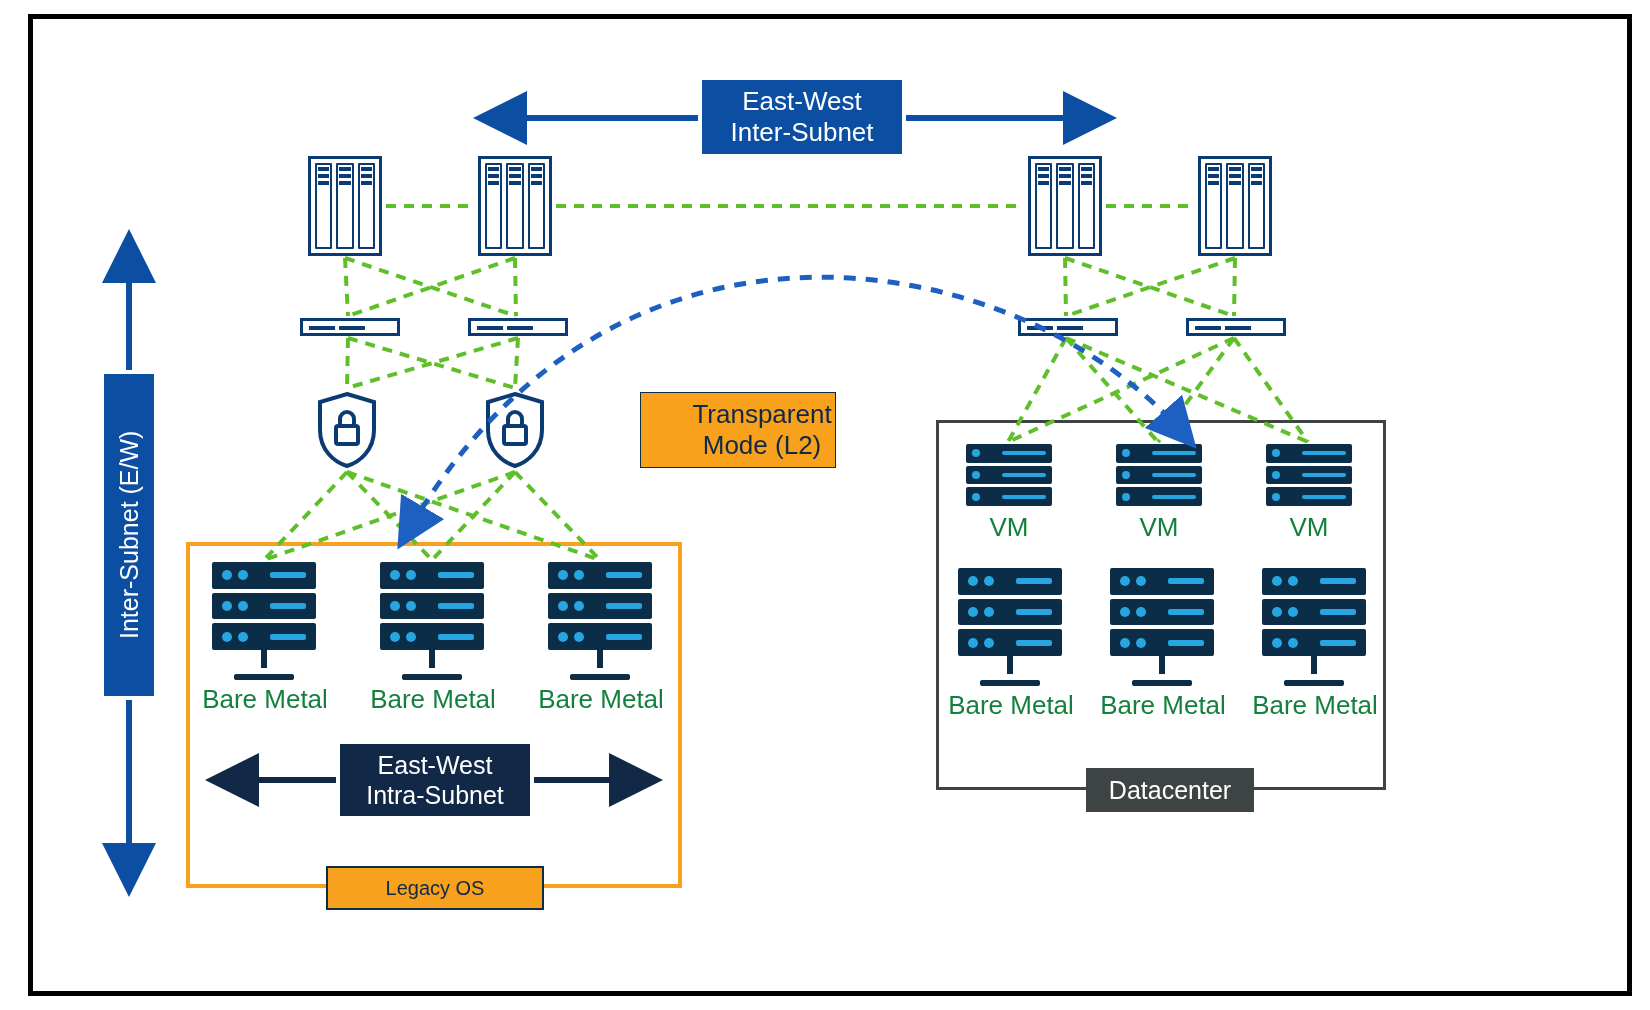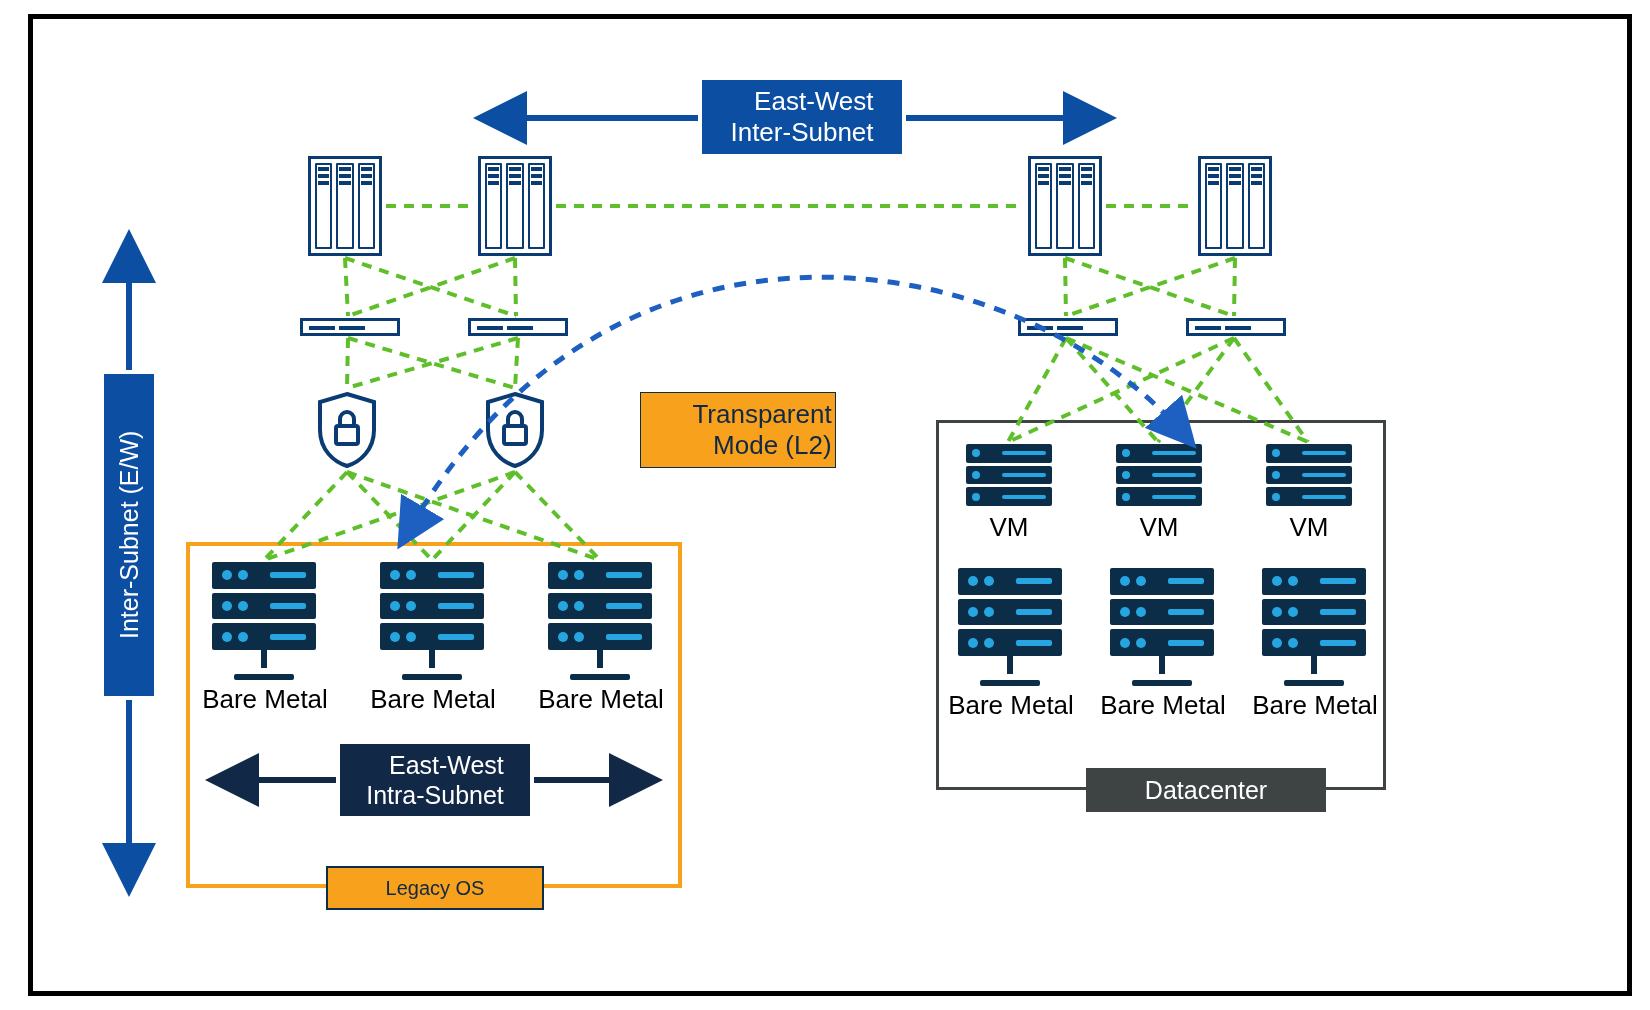--- a/index.html
+++ b/index.html
@@ -25,35 +25,35 @@
     position: absolute;
     left: 0; top: 0;
     width: 1650px; height: 1010px;
     pointer-events: none;
   }
   .label-box {
     position: absolute;
     display: flex;
     align-items: center;
     justify-content: center;
-    text-align: right;
+    text-align: center;
     box-sizing: border-box;
     line-height: 1.2;
   }
   .vertical {
     writing-mode: vertical-rl;
     transform: rotate(180deg);
   }
   .blue-box { background: #0b4ea2; color: #fff; }
   .darkblue-box { background: #112846; color: #fff; }
   .orange-box { background: #f7a11d; color: #112846; }
   .grey-box { background: #3e4344; color: #fff; }
   .caption {
     position: absolute;
-    color: #000000;
+    color: #15803d;
     font-size: 26px;
     text-align: center;
   }
   
   .rack {
     position: absolute;
     width: 74px; height: 100px;
     border: 3px solid #0b3b73;
     background: #fff;
     box-sizing: border-box;
@@ -341,21 +341,21 @@
 Inter-Subnet</div>
 
   <div class="label-box orange-box" style="left:640px; top:392px; width:196px; height:76px; font-size:26px; white-space:pre-line; border:1px solid #0b2d47;padding-left:48px;">Transparent
 Mode (L2)</div>
 
   <div class="label-box darkblue-box" style="left:340px; top:744px; width:190px; height:72px; font-size:25px; white-space:pre-line;">East-West
 Intra-Subnet</div>
 
   <div class="label-box orange-box" style="left:326px; top:866px; width:218px; height:44px; font-size:20px; border:2px solid #0b2d47;">Legacy OS</div>
 
-  <div class="label-box grey-box" style="left:1086px; top:768px; width:240px; height:44px; font-size:25px;">Datacenter</div>
+  <div class="label-box grey-box" style="left:1086px; top:768px; width:168px; height:44px; font-size:25px;">Datacenter</div>
 
   <div class="label-box blue-box vertical" style="left:104px; top:374px; width:50px; height:322px; font-size:25px;">Inter-Subnet (E/W)</div>
 
   <svg class="overlay" viewBox="0 0 1650 1010">
     <defs>
       <marker id="arrBlue" viewBox="0 0 12 12" refX="6" refY="6" markerWidth="9" markerHeight="9" orient="auto-start-reverse">
         <path d="M0 0 L12 6 L0 12 Z" fill="#0b4ea2"></path>
       </marker>
       <marker id="arrDark" viewBox="0 0 12 12" refX="6" refY="6" markerWidth="9" markerHeight="9" orient="auto-start-reverse">
         <path d="M0 0 L12 6 L0 12 Z" fill="#112846"></path>

